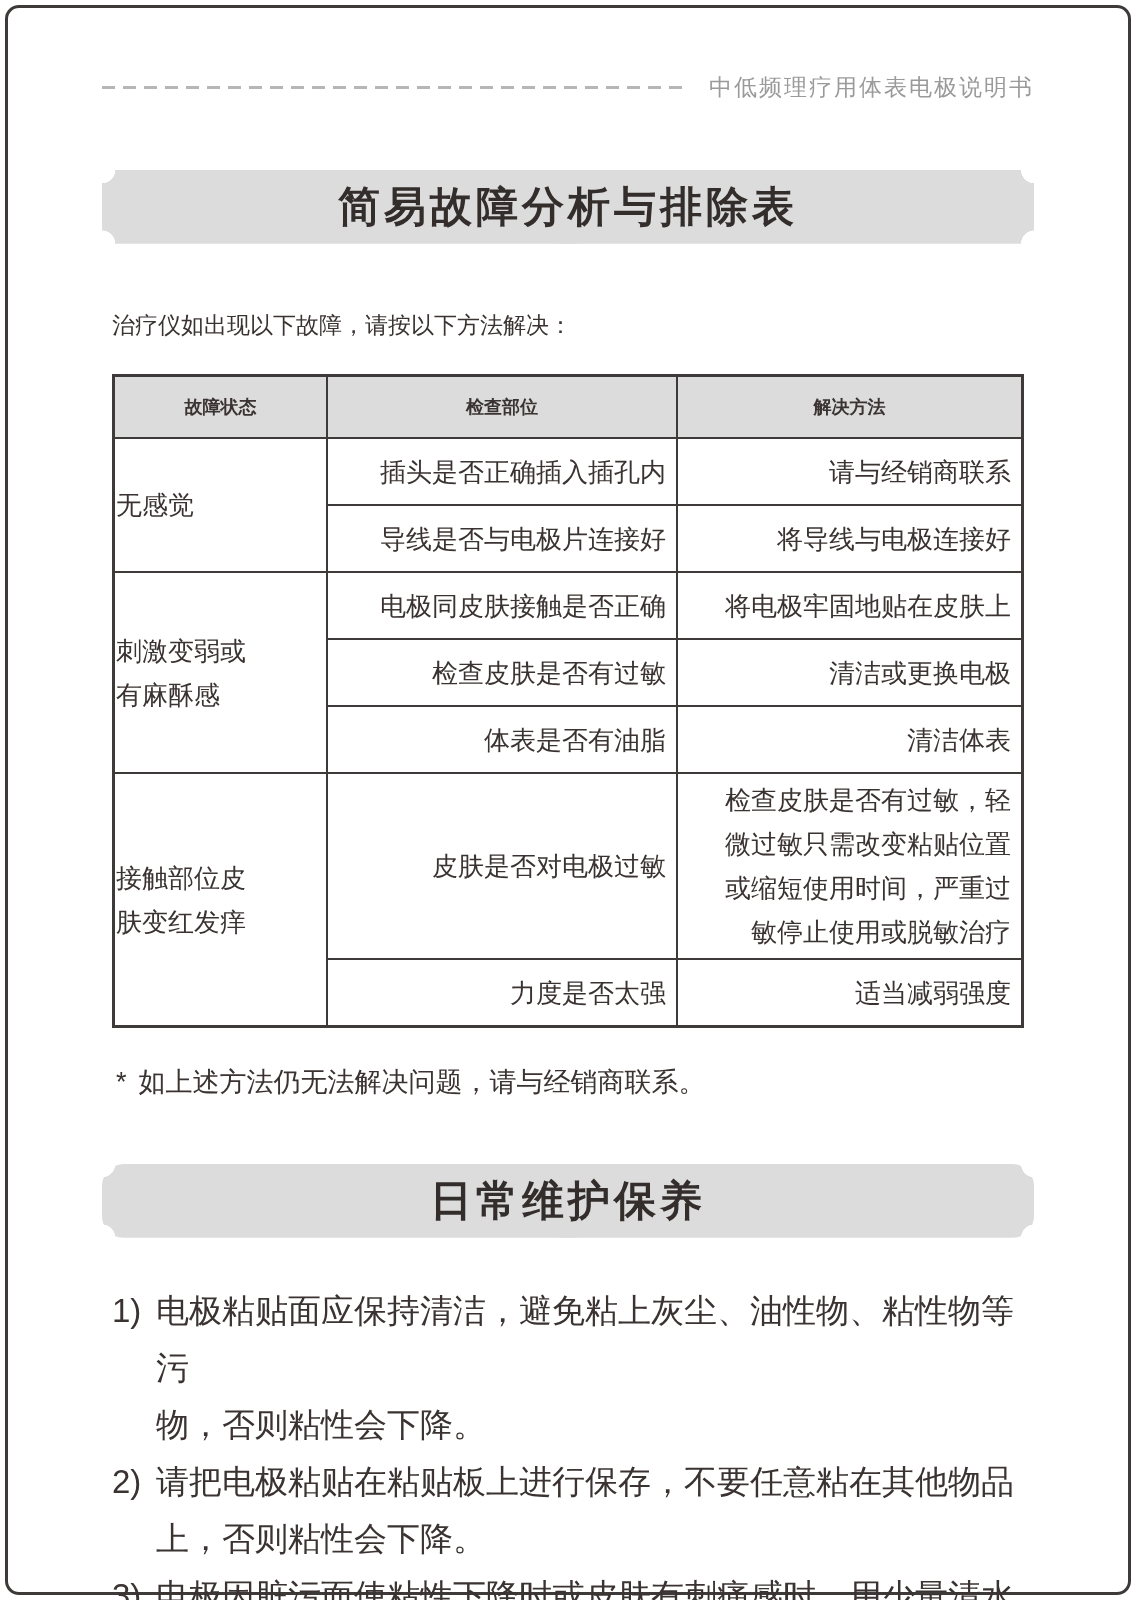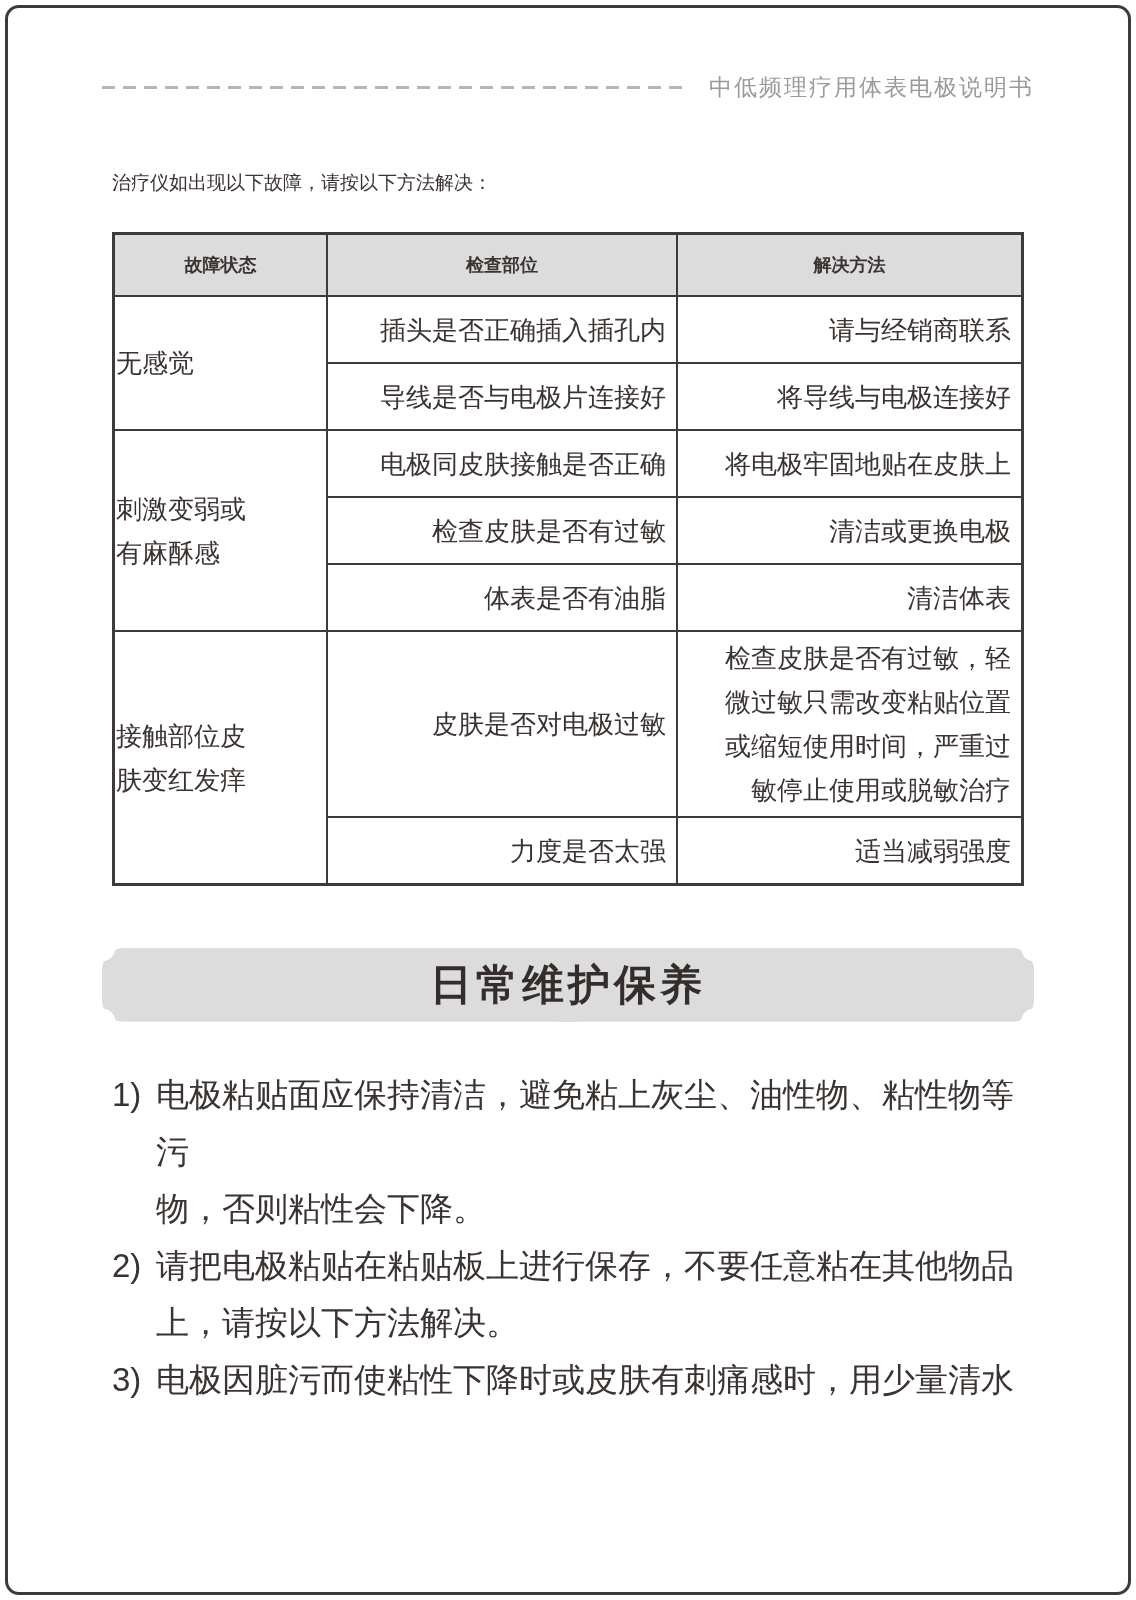--- a/index.html
+++ b/index.html
@@ -58,21 +58,21 @@
   .banner-title {
     font-size: 42px;
     font-weight: 900;
     letter-spacing: 4px;
     color: #332d2b;
   }
   .banner.second { margin-top: 62px; border-radius: 22px; }
   
   .intro {
     margin: 60px 10px 0 10px;
-    font-size: 19px;
+    font-size: 23px;
     font-weight: 500;
     line-height: 42px;
   }
   
   table.trouble {
     margin: 28px 10px 0 10px;
     width: calc(100% - 20px);
     border-collapse: collapse;
     table-layout: fixed;
   }
@@ -133,20 +133,23 @@
 
 <div class="page-border"></div>
 
 <div class="content">
 
   <div class="doc-header">
     <div class="dash-line"></div>
     <div class="doc-header-title">中低频理疗用体表电极说明书</div>
   </div>
 
+  <div class="banner first">
+    <div class="banner-title">简易故障分析与排除表</div>
+  </div>
 
   <p class="intro">治疗仪如出现以下故障，请按以下方法解决：</p>
 
   <table class="trouble">
     <colgroup>
         <col class="c1">
         <col class="c2">
         <col class="c3">
       </colgroup>
   <thead>
@@ -189,35 +192,36 @@
 或缩短使用时间，严重过
 敏停止使用或脱敏治疗</td>
         </tr>
         <tr>
           <td class="check">力度是否太强</td>
           <td class="solution">适当减弱强度</td>
         </tr>
       </tbody>
     </table>
 
+  <p class="footnote"><span class="star">*</span><span>如上述方法仍无法解决问题，请与经销商联系。</span></p>
 
   <div class="banner second">
     <div class="banner-title">日常维护保养</div>
   </div>
 
   <ol class="maint-list">
       <li>
         <span class="marker">1)</span>
         <span class="itext">电极粘贴面应保持清洁，避免粘上灰尘、油性物、粘性物等污
 物，否则粘性会下降。</span>
       </li>
       <li>
         <span class="marker">2)</span>
         <span class="itext">请把电极粘贴在粘贴板上进行保存，不要任意粘在其他物品
-上，请按以下方法解决。</span>
+上，否则粘性会下降。</span>
       </li>
       <li>
         <span class="marker">3)</span>
         <span class="itext">电极因脏污而使粘性下降时或皮肤有刺痛感时，用少量清水</span>
       </li>
     </ol>
 
 </div>
 
 </body></html>

